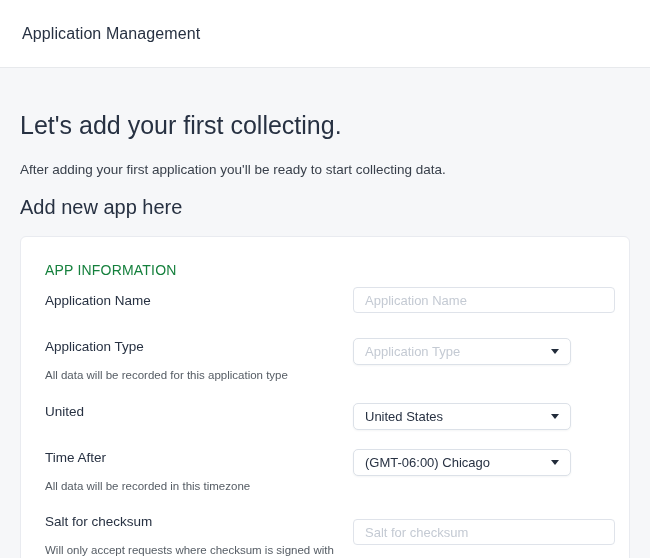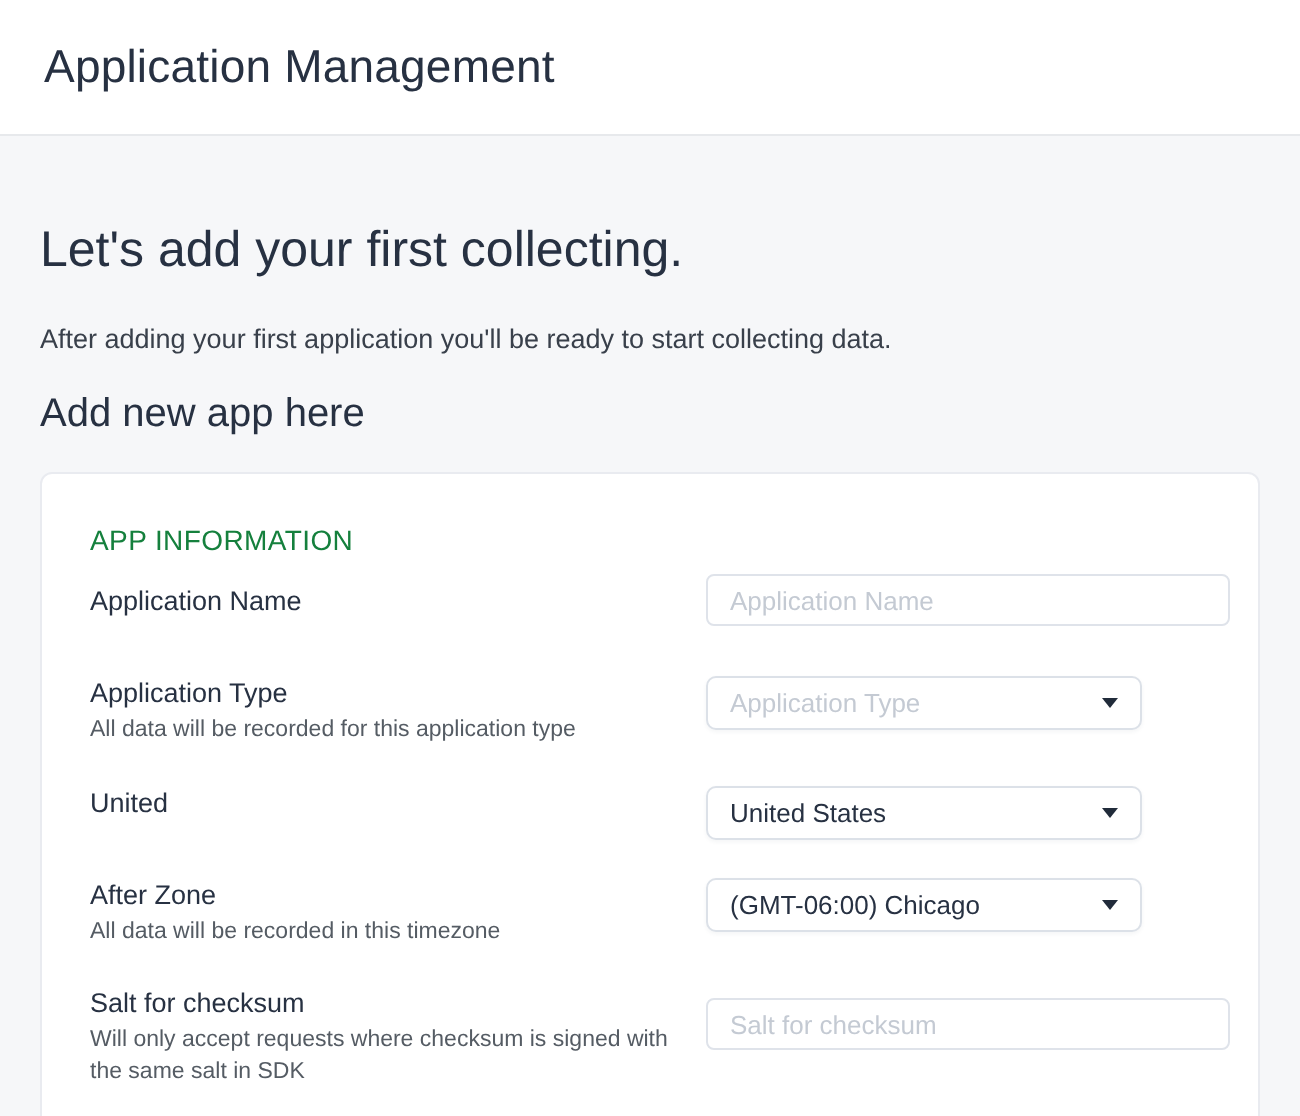--- a/index.html
+++ b/index.html
@@ -6,39 +6,39 @@
   body {
     width:650px; height:558px; overflow:hidden;
     background:#f6f7f9;
     font-family:"Liberation Sans", sans-serif;
     -webkit-font-smoothing:antialiased;
   }
   .header {
     height:68px; background:#ffffff; border-bottom:1px solid #e7e9ec;
     display:flex; align-items:center; padding:0 22px; box-sizing:border-box;
   }
-  .header-title { font-size:23px; color:#273142; font-weight:500; letter-spacing:.1px; }
+  .header-title { font-size:16px; color:#273142; font-weight:500; letter-spacing:.1px; }
 
   .main { padding:42px 20px 0 20px; }
   .h1 { font-size:25px; line-height:30px; margin:0 0 21px 0; color:#273142; font-weight:500; }
   .subtitle { font-size:13.5px; line-height:18px; margin:0; color:#39404b; }
   .h2 { font-size:20px; line-height:27px; margin:15px 0 0 0; color:#273142; font-weight:500; }
 
   .card {
     margin-top:15px; background:#ffffff; border:1px solid #e9ebf0; border-radius:6px;
     padding:25px 14px 30px 24px; min-height:360px; box-sizing:border-box;
   }
   .section-title { font-size:14px; color:#15803d; font-weight:500; letter-spacing:.2px; margin:0 0 8px 0; line-height:17px; }
 
   .form-row { display:flex; align-items:flex-start; margin-bottom:19px; }
   .form-row.first { margin-bottom:25px; }
   .form-row.first .row-label { padding-top:5px; }
   .row-label { width:308px; flex:none; padding-right:10px; box-sizing:border-box; }
   .field-label { font-size:13.5px; line-height:17px; color:#273142; font-weight:500; }
-  .field-help { font-size:11.5px; line-height:15.5px; color:#555c64; margin-top:3px; }
+  .field-help { font-size:11.5px; line-height:15.5px; color:#555c64; margin-top:13px; }
   .row-field { flex:1; min-width:0; }
 
   .text-input {
     width:100%; height:26px; box-sizing:border-box;
     border:1px solid #dfe3ea; border-radius:4px; background:#ffffff;
     padding:0 11px; font-size:13px; color:#273142;
     font-family:"Liberation Sans", sans-serif; outline:none;
   }
   .text-input::placeholder { color:#c4cad3; }
   .row-salt .text-input { margin-top:6px; }
@@ -102,21 +102,21 @@
       <div class="row-field">
         <div class="select">
           <span class="select-text">United States</span>
           <span class="caret"></span>
         </div>
       </div>
     </div>
 
     <div class="form-row">
       <div class="row-label">
-        <div class="field-label">After Zone</div>
+        <div class="field-label">Time After</div>
         <div class="field-help">All data will be recorded in this timezone</div>
       </div>
       <div class="row-field">
         <div class="select">
           <span class="select-text">(GMT-06:00) Chicago</span>
           <span class="caret"></span>
         </div>
       </div>
     </div>
 

